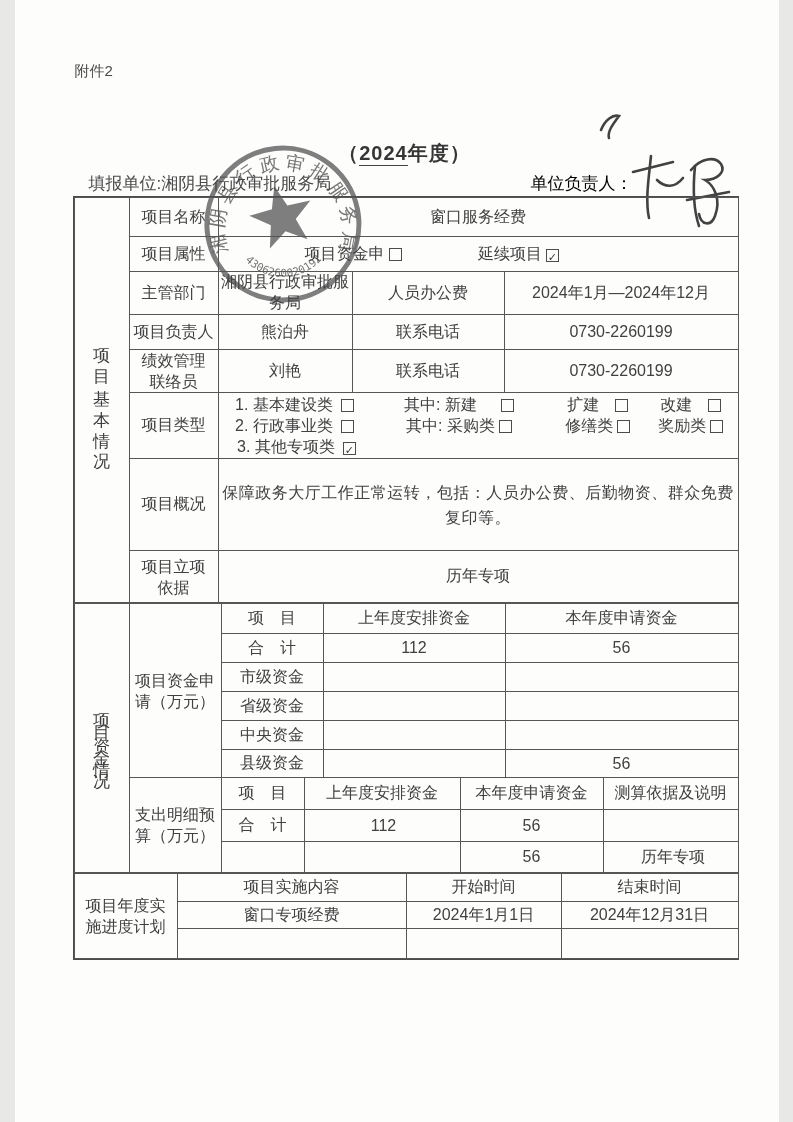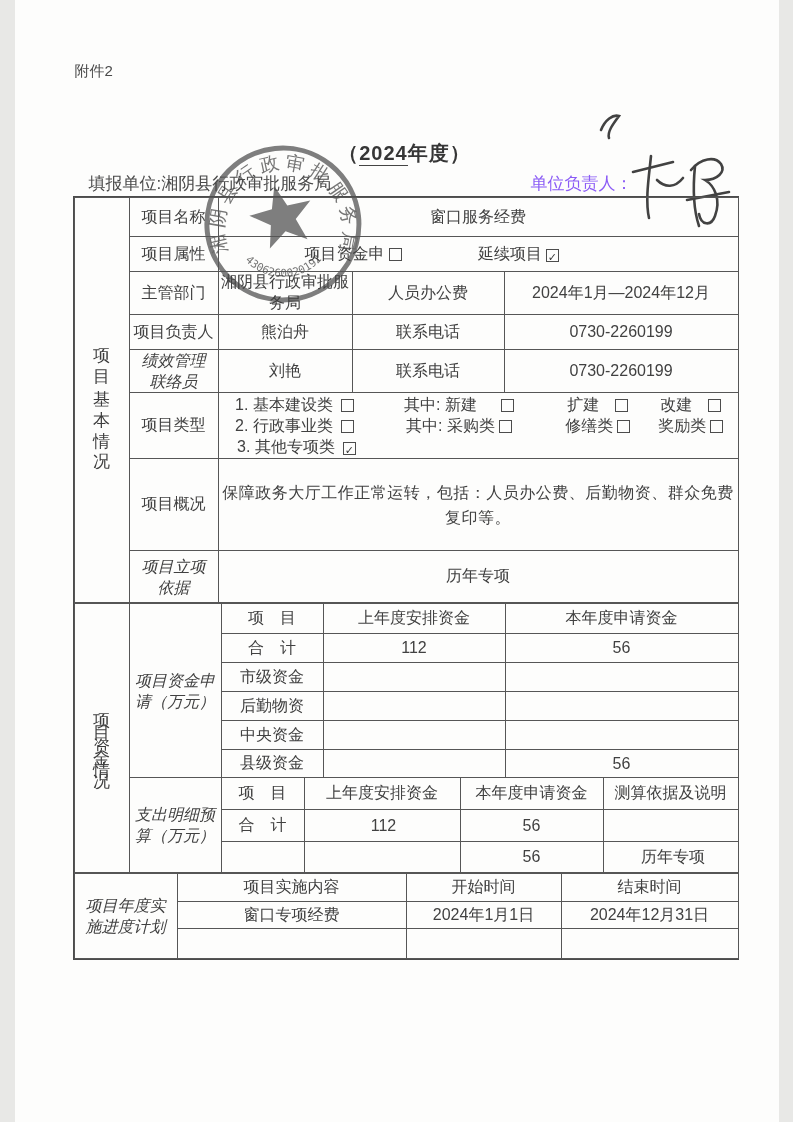--- a/index.html
+++ b/index.html
@@ -14,21 +14,21 @@
   .doc-title{
     position:absolute;left:58px;top:92px;width:664px;text-align:center;
     font-size:28px;font-weight:bold;letter-spacing:3px;color:#2f2f2f;
   }
   .doc-subtitle{
     position:absolute;left:58px;top:140px;width:664px;text-align:center;
     font-size:20px;color:#363636;letter-spacing:1px;font-weight:bold;
   }
   .doc-subtitle .u{border-bottom:1.5px solid #444;padding-bottom:1px;}
   .unit-line{position:absolute;left:74px;top:172px;font-size:17px;color:#4a4a4a;}
-  .leader-line{position:absolute;left:516px;top:172px;font-size:17px;color:#8b5cf6;}
+  .leader-line{position:absolute;left:516px;top:172px;font-size:17px;color:#000000;}
   
   .stamp{position:absolute;left:168px;top:120px;opacity:.82;transform:rotate(-6deg);}
   
   .signature{position:absolute;left:584px;top:108px;}
   
   .form{
     position:absolute;left:58px;top:196px;width:664px;
     border:1px solid #4c4c4c;
   }
   table.sec{border-collapse:collapse;table-layout:fixed;width:664px;}
@@ -60,21 +60,21 @@
   .type-box{padding:4px 0 4px 6px;text-align:left;line-height:21px;}
   .type-row{display:flex;}
   .type-row .s1{width:152px;} .type-row .s2{width:186px;} .type-row .s3{width:99px;} .type-row .s4{width:92px;}
   
   .overview{
     text-align:left;vertical-align:top;padding:12px 10px 0 9px;
     line-height:25px;font-size:16.5px;letter-spacing:.5px;
   }
   
   .wlbl div{line-height:21px;}
-  .wlbl{font-size:15.5px;color:#3d3d3d;font-style:italic;}
+  .wlbl{font-size:15.5px;color:#3d3d3d;}
 </style>
 </head>
 <body>
 
 <div class="page">
 
   <div class="attachment">附件2</div>
   <div class="doc-subtitle"><span>（</span><span class="u">2024</span><span>年度）</span></div>
   <div class="unit-line"><span>填报单位:</span><span>湘阴县行政审批服务局</span></div>
   <div class="leader-line">单位负责人：</div>
@@ -213,21 +213,21 @@
         <td colspan="2">合　计</td>
         <td colspan="3">112</td>
         <td colspan="2">56</td>
       </tr>
       <tr style="height:29px">
         <td colspan="2">市级资金</td>
         <td colspan="3"></td>
         <td colspan="2"></td>
       </tr>
       <tr style="height:29px">
-        <td colspan="2">后勤物资</td>
+        <td colspan="2">省级资金</td>
         <td colspan="3"></td>
         <td colspan="2"></td>
       </tr>
       <tr style="height:29px">
         <td colspan="2">中央资金</td>
         <td colspan="3"></td>
         <td colspan="2"></td>
       </tr>
       <tr style="height:28px">
         <td colspan="2">县级资金</td>

